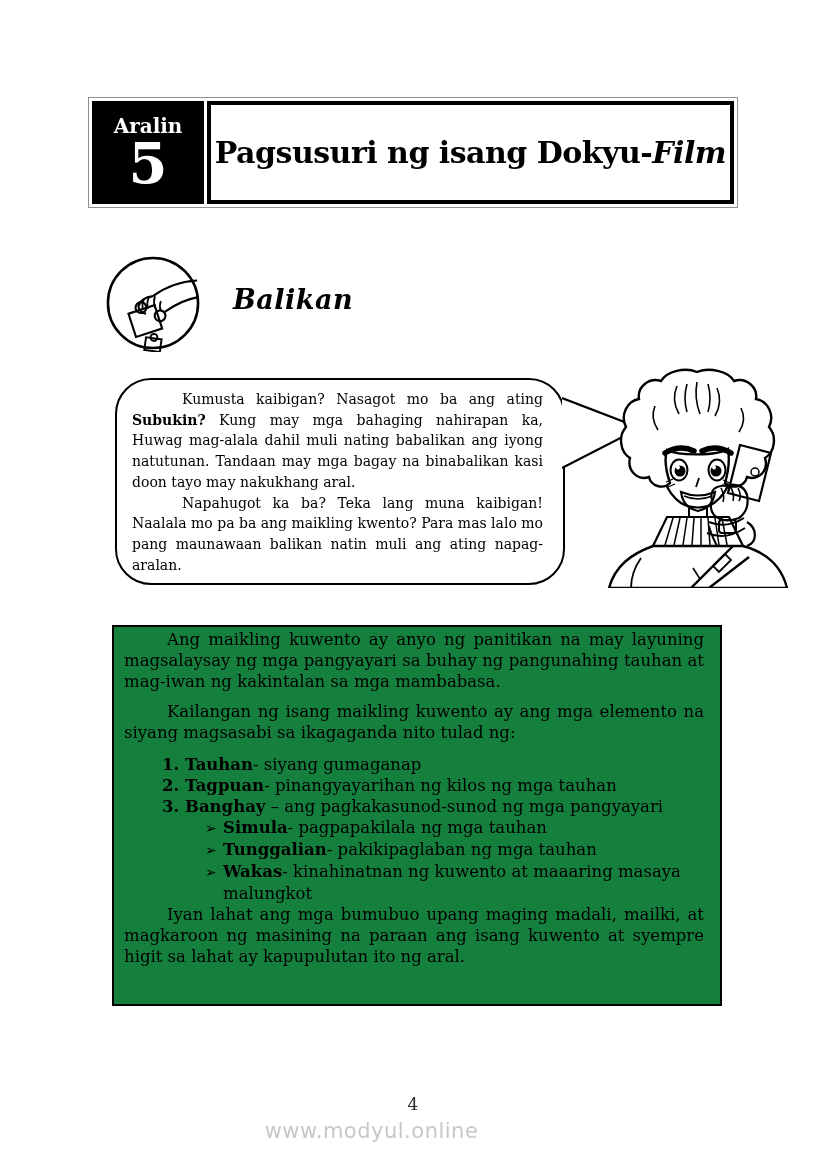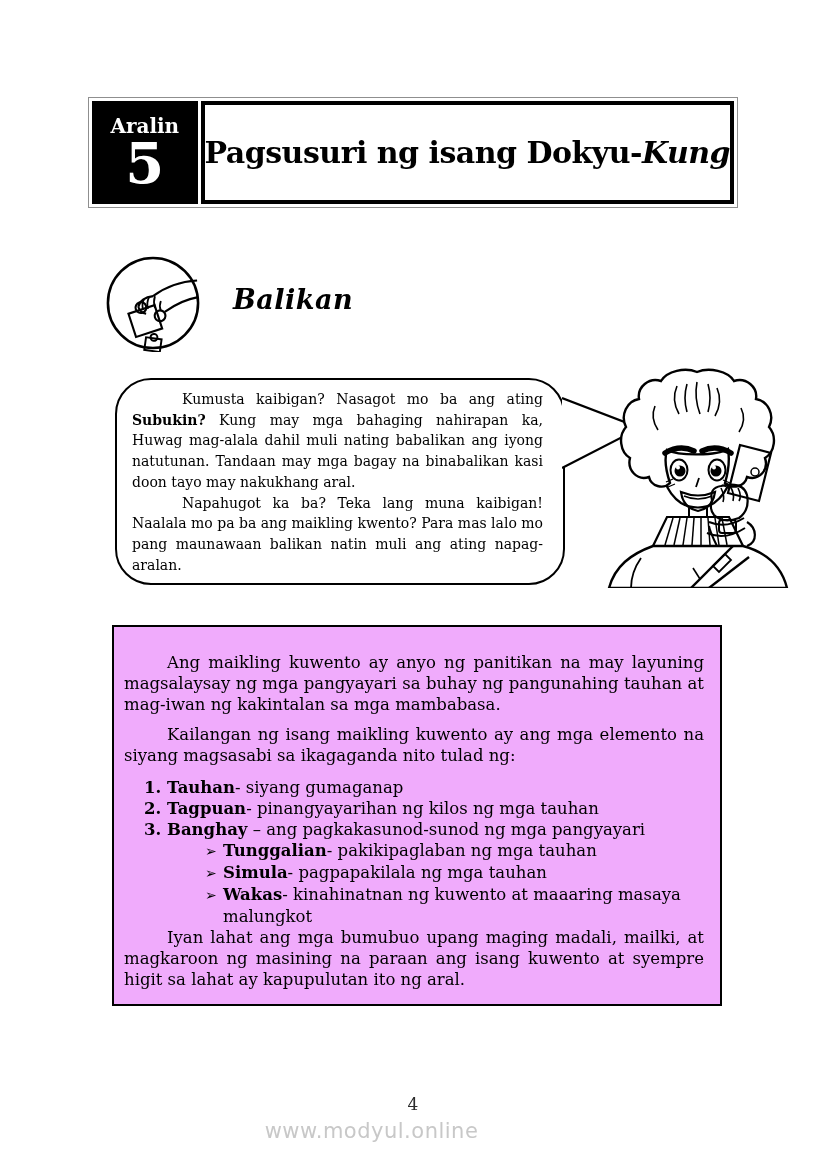--- a/index.html
+++ b/index.html
@@ -25,26 +25,26 @@
   .bubble{position:absolute;left:115px;top:378px;width:450px;height:207px;box-sizing:border-box;
           border:2px solid #000;border-radius:36px;padding:9px 20px 8px 15px;
           font-size:14px;line-height:20.7px;text-align:justify;background:#fff;}
   .b-p{margin:0;text-indent:50px;}
   .bubble-tail{position:absolute;left:562px;top:390px;width:82px;height:86px;}
 
   .mascot{position:absolute;left:597px;top:360px;width:200px;height:228px;}
 
   
   .content-box{position:absolute;left:112px;top:625px;width:610px;height:381px;box-sizing:border-box;
-               border:2px solid #000;padding:25px 16px 8px 10px;background:#f0abfc;
+               border:2px solid #000;padding:2px 16px 8px 10px;background:#15803d;
                font-size:16.5px;line-height:21px;text-align:justify;}
   .c-p{margin:0;text-indent:43px;}
   .c-p2{margin-top:9px;}
   .num-list{margin-top:11px;}
-  .num-item{margin-left:20px;text-align:left;}
+  .num-item{margin-left:38px;text-align:left;}
   .num-item b{font-weight:bold;}
   .sub-item{padding-left:99px;text-indent:-18px;text-align:left;}
   .bullet{display:inline-block;width:18px;text-indent:0;font-size:14px;}
 
   
   .page-number{position:absolute;left:0;top:1094px;width:826px;text-align:center;font-size:17px;color:#2b2b2b;}
   .watermark{position:absolute;left:0;top:1119px;width:743px;text-align:center;
              font-family:"DejaVu Sans","Liberation Sans",sans-serif;
              font-size:21px;color:#c8c8c8;letter-spacing:0.5px;}
 
@@ -55,21 +55,21 @@
 
 <div class="page">
 
   <div class="header">
     <div class="lesson-cell">
       <div class="lesson-label">Aralin</div>
       <div class="lesson-number">5</div>
     </div>
     <div class="title-cell">
         <span>Pagsusuri ng isang Dokyu-</span>
-        <span class="title-em">Kung</span>
+        <span class="title-em">Film</span>
       </div>
   </div>
 
   <div class="balikan-icon">
     <svg viewBox="0 0 100 100" width="98" height="98">
       <circle class="ln" cx="50" cy="50" r="46" stroke-width="2.6"></circle>
 
       <g transform="rotate(-18 42 68)">
         <rect class="ln" x="28" y="56" width="28" height="25" stroke-width="2.2" fill="#fff"></rect>
         <circle class="ln" cx="42" cy="54" r="5.5" stroke-width="2.2" fill="#fff"></circle>
@@ -169,22 +169,22 @@
 
   <div class="content-box">
     <p class="c-p">Ang maikling kuwento ay anyo ng panitikan na may layuning magsalaysay ng mga pangyayari sa buhay ng pangunahing tauhan at mag-iwan ng kakintalan sa mga mambabasa.</p>
     <p class="c-p c-p2">Kailangan ng isang maikling kuwento ay ang mga elemento na siyang magsasabi sa ikagaganda nito tulad ng:</p>
 
     <div class="num-list">
       <div class="num-item"><b>1. Tauhan</b><span>- siyang gumaganap</span></div>
       <div class="num-item"><b>2. Tagpuan</b><span>- pinangyayarihan ng kilos ng mga tauhan</span></div>
       <div class="num-item"><b>3. Banghay</b><span> – ang pagkakasunod-sunod ng mga pangyayari</span></div>
 
+      <div class="sub-item"><span class="bullet">➢</span><b>Simula</b><span>- pagpapakilala ng mga tauhan</span></div>
       <div class="sub-item"><span class="bullet">➢</span><b>Tunggalian</b><span>- pakikipaglaban ng mga tauhan</span></div>
-      <div class="sub-item"><span class="bullet">➢</span><b>Simula</b><span>- pagpapakilala ng mga tauhan</span></div>
       <div class="sub-item"><span class="bullet">➢</span><b>Wakas</b><span>- kinahinatnan ng kuwento at maaaring masaya malungkot</span></div>
     </div>
 
     <p class="c-p">Iyan lahat ang mga bumubuo upang maging madali, mailki, at magkaroon ng masining na paraan ang isang kuwento at syempre higit sa lahat ay kapupulutan ito ng aral.</p>
   </div>
 
   <div class="page-number">4</div>
   <div class="watermark">www.modyul.online</div>
 
 </div>

